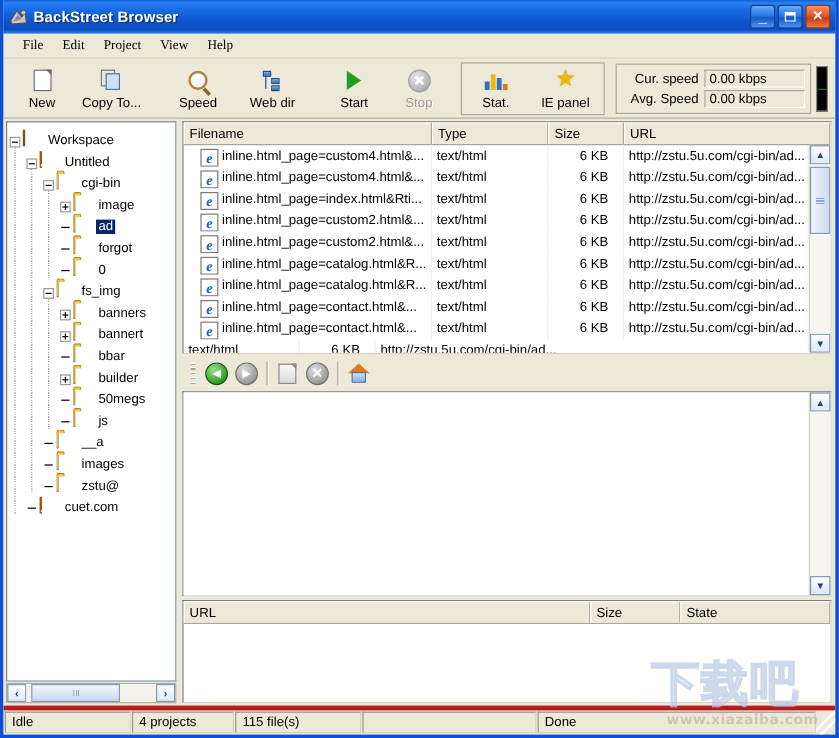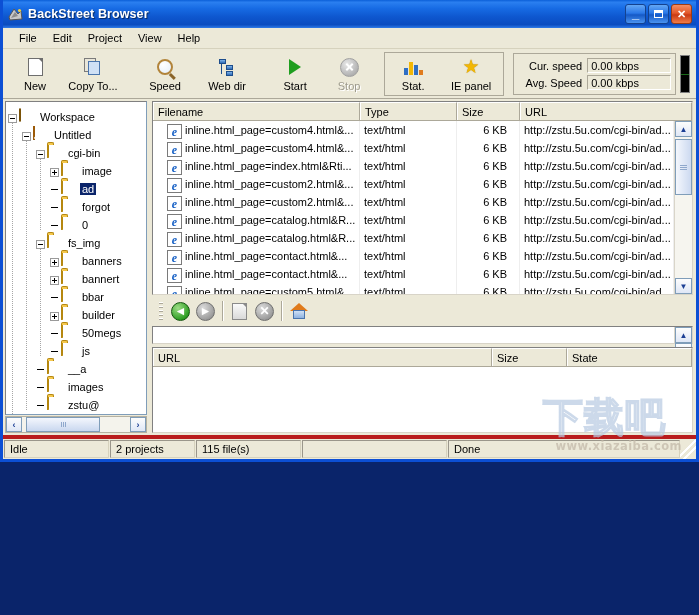--- a/index.html
+++ b/index.html
@@ -11,21 +11,21 @@
     width: 699px;
     height: 615px;
     font-family: "Liberation Sans", sans-serif;
     font-size: 11px;
     overflow: hidden;
   }
   .app-window {
     position: absolute;
     left: 0; top: 0;
     width: 699px;
-    height: 462px;
+    height: 615px;
     box-sizing: border-box;
     border: 3px solid #0c4fd4;
     border-top: none;
     background: #ece9d8;
     display: flex;
     flex-direction: column;
   }
   
   .titlebar {
     height: 28px;
@@ -82,20 +82,21 @@
   }
   
   .menubar {
     height: 20px;
     background: #ece9d8;
     display: flex;
     align-items: center;
     padding-left: 8px;
     border-bottom: 1px solid #d6d2bd;
     flex: none;
+    font-family: Liberation Serif, serif;
   }
   .menu-item {
     padding: 2px 8px;
     color: #000;
     font-size: 11px;
     cursor: default;
   }
   
   .toolbar {
     height: 50px;
@@ -1066,24 +1067,20 @@
               <div class="lrow">
                 <div class="lcell c-name">
                   <span class="ie-ico"></span>
                   <span>inline.html_page=contact.html&amp;...</span>
                 </div>
                 <div class="lcell c-type">text/html</div>
                 <div class="lcell c-size">6 KB</div>
                 <div class="lcell c-url">http://zstu.5u.com/cgi-bin/ad...</div>
               </div>
               <div class="lrow">
-                <div class="lcell c-name">
-                  <span class="ie-ico"></span>
-                  <span>inline.html_page=custom5.html&amp;...</span>
-                </div>
                 <div class="lcell c-type">text/html</div>
                 <div class="lcell c-size">6 KB</div>
                 <div class="lcell c-url">http://zstu.5u.com/cgi-bin/ad...</div>
               </div>
             </div>
           <div class="vscroll">
             <div class="vs-btn">▲</div>
             <div class="vs-track">
               <div class="vs-thumb"></div>
             </div>
@@ -1132,21 +1129,21 @@
           <div class="hcell u-state">State</div>
         </div>
         <div class="lbody"></div>
       </div>
 
     </div>
   </div>
 
   <div class="statusbar">
     <div class="st-cell st-1">Idle</div>
-    <div class="st-cell st-2">2 projects</div>
+    <div class="st-cell st-2">4 projects</div>
     <div class="st-cell st-3">115 file(s)</div>
     <div class="st-cell st-4"></div>
     <div class="st-cell st-5">Done</div>
     <div class="st-grip"></div>
   </div>
 
   <div class="watermark">
     <div class="wm-cn">下载吧</div>
     <div class="wm-url">www.xiazaiba.com</div>
   </div>

